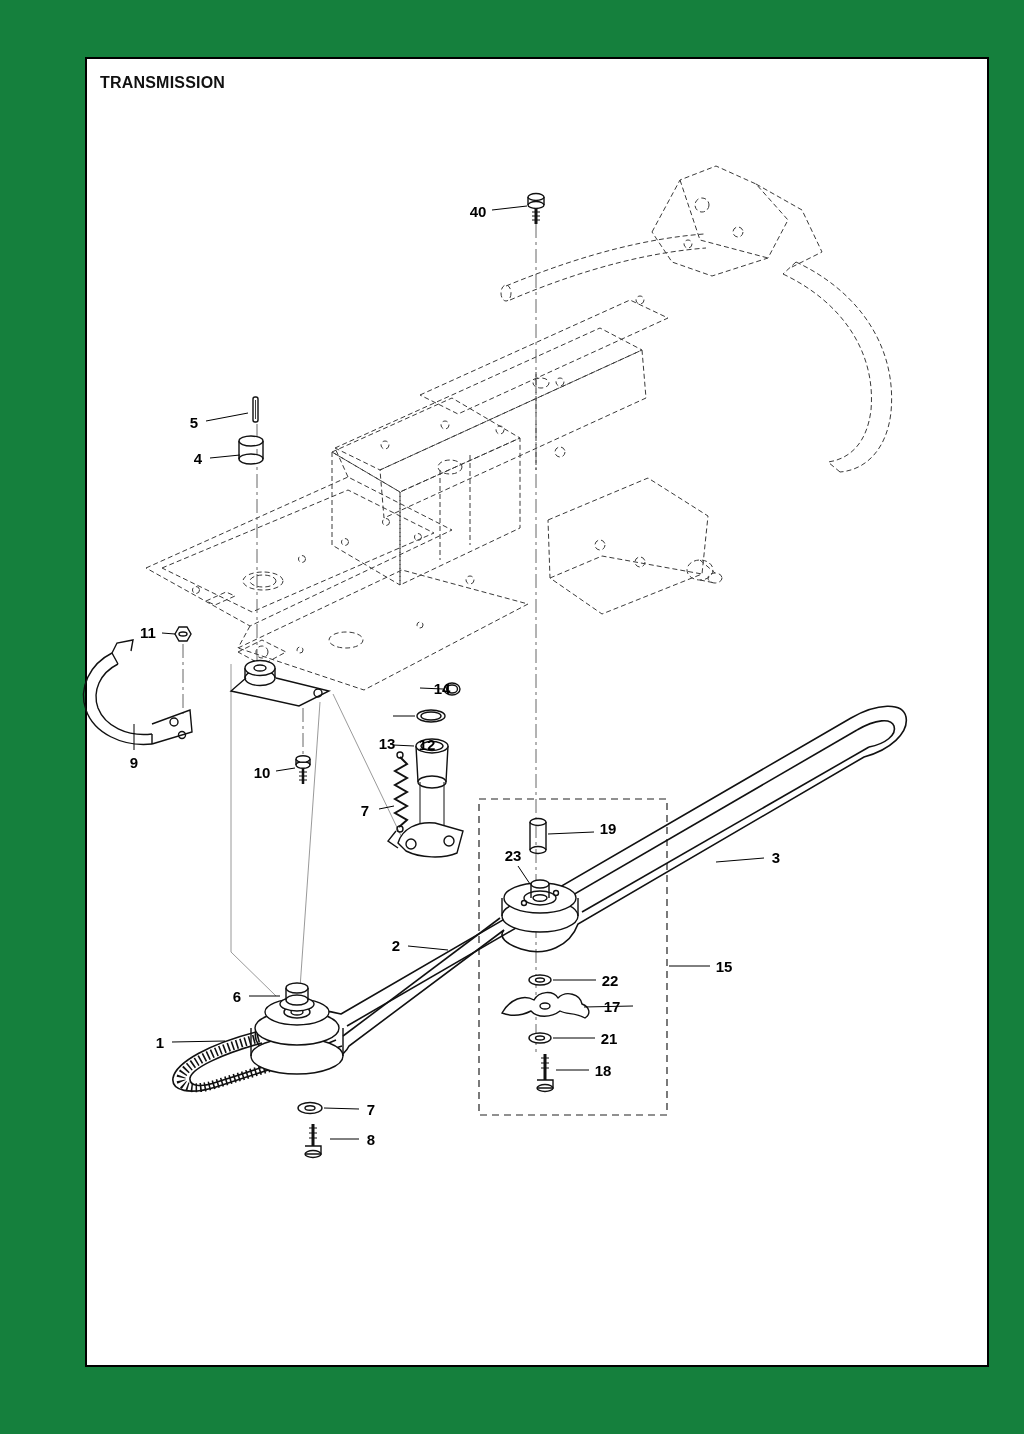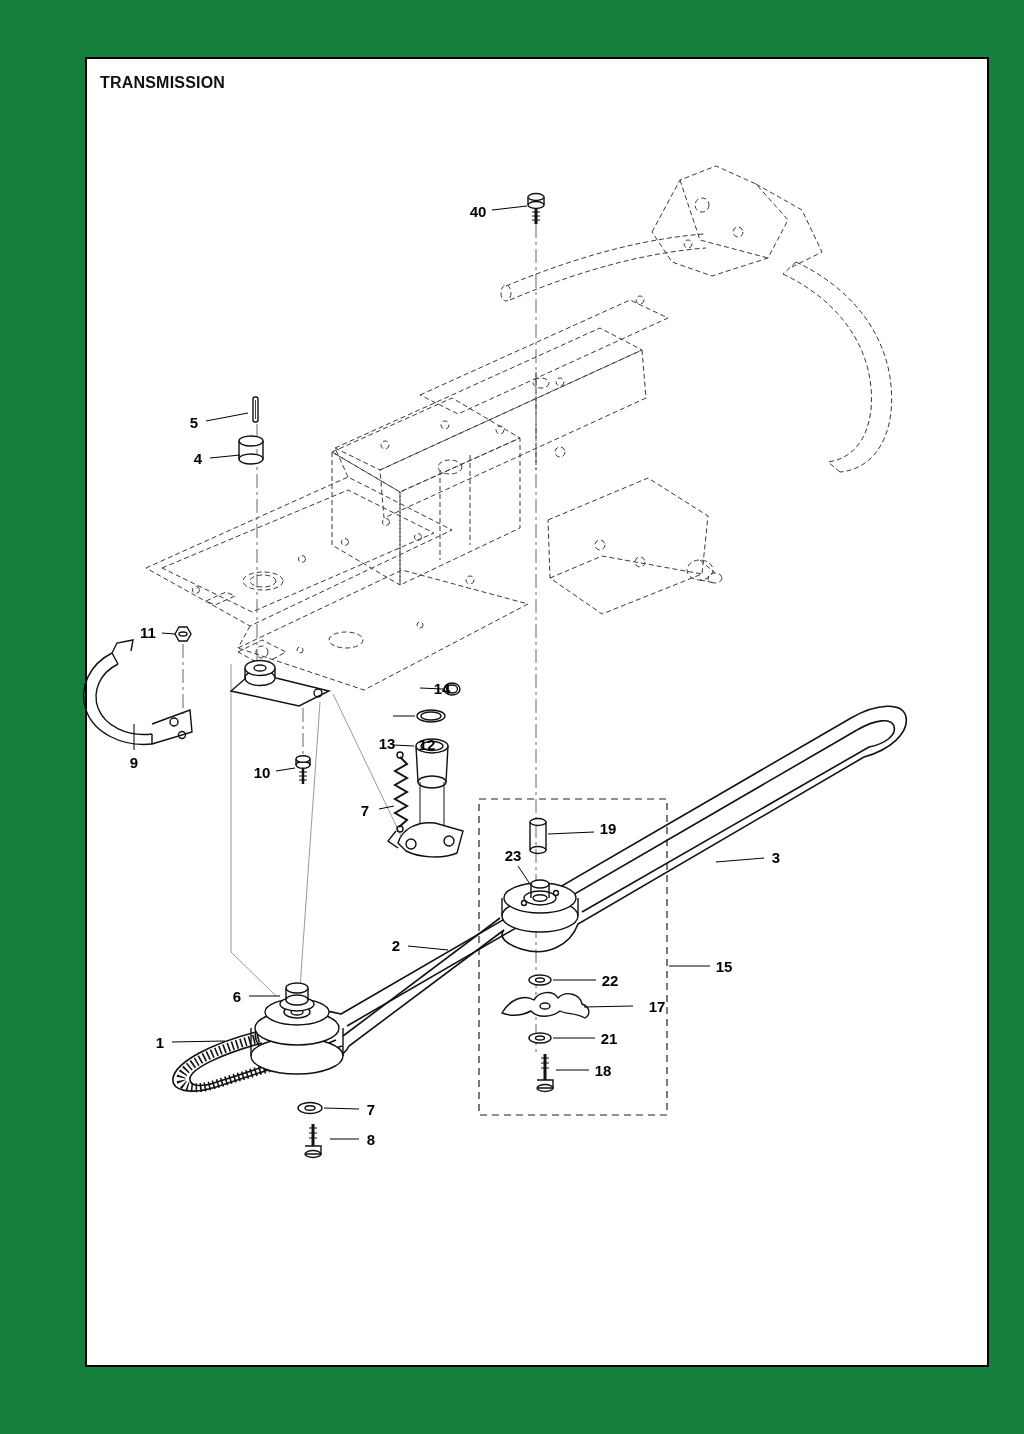--- a/index.html
+++ b/index.html
@@ -290,21 +290,21 @@
       <div class="callout" style="left: 371px; top: 1109px;">7</div>
       <div class="callout" style="left: 371px; top: 1139px;">8</div>
       <div class="callout" style="left: 134px; top: 762px;">9</div>
       <div class="callout" style="left: 262px; top: 772px;">10</div>
       <div class="callout" style="left: 148px; top: 632px;">11</div>
       <div class="callout" style="left: 379px; top: 744px; margin-left: 48px;">12</div>
       <div class="callout" style="left: 387px; top: 716px; margin-top: 27px;">13</div>
       <div class="callout" style="left: 406px; top: 688px; margin-left: 36px;">14</div>
       <div class="callout" style="left: 365px; top: 810px;">7</div>
       <div class="callout" style="left: 724px; top: 966px;">15</div>
-      <div class="callout" style="left: 657px; top: 1006px;">17</div>
+      <div class="callout" style="left: 612px; top: 1006px;">17</div>
       <div class="callout" style="left: 603px; top: 1070px;">18</div>
       <div class="callout" style="left: 608px; top: 828px;">19</div>
       <div class="callout" style="left: 478px; top: 211px;">40</div>
       <div class="callout" style="left: 609px; top: 1038px;">21</div>
       <div class="callout" style="left: 610px; top: 980px;">22</div>
       <div class="callout" style="left: 513px; top: 855px;">23</div>
     </div>
 </div>
 
 </body></html>

